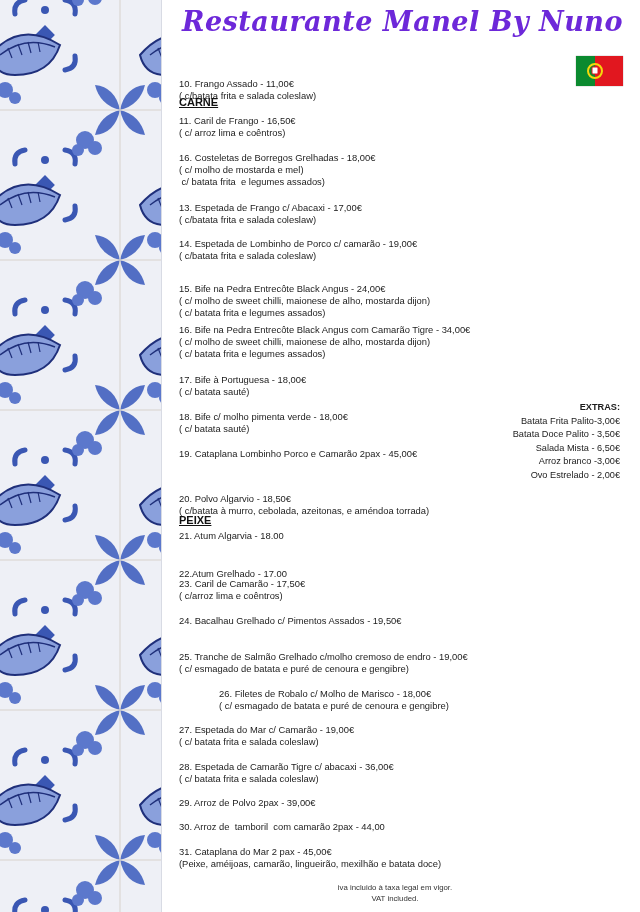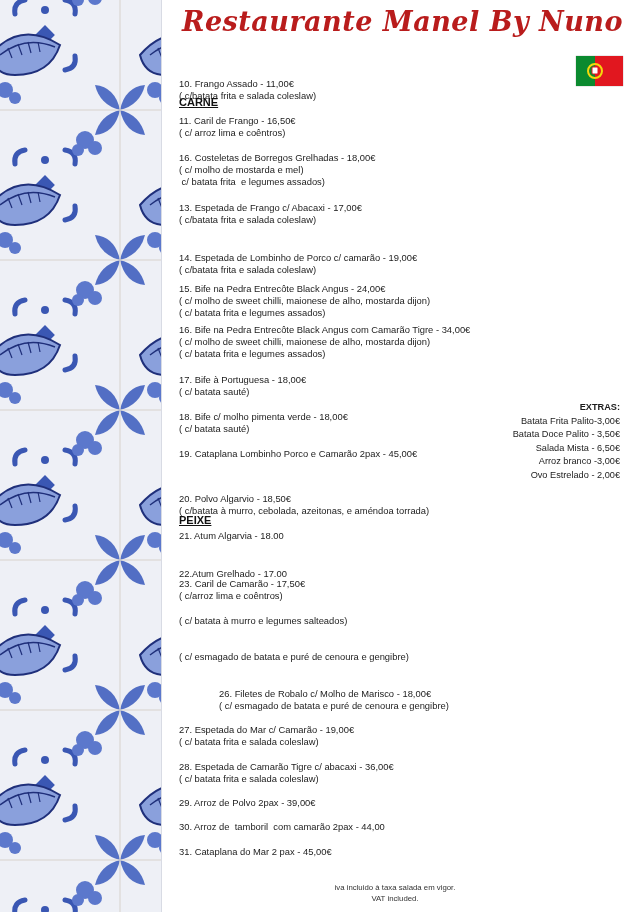--- a/index.html
+++ b/index.html
@@ -4,21 +4,21 @@
 <style>
   html, body { margin:0; padding:0; }
   body { width:640px; height:912px; background:#ffffff; position:relative; overflow:hidden;
          font-family:"Liberation Sans", "DejaVu Sans", sans-serif; color:#1a1a1a; }
   .tiles { position:absolute; left:0; top:0; width:161px; height:912px; overflow:hidden;
            background:#eef0f6; }
   .tiles svg { display:block; }
   .edge { position:absolute; left:161px; top:0; width:1px; height:912px; background:#d8dbe4; }
   .title { position:absolute; left:165px; width:475px; top:6px; text-align:center;
            font-family:"DejaVu Serif", serif; font-style:italic; font-weight:bold;
-           font-size:27px; color:#b91c1c; letter-spacing:0.5px; }
+           font-size:27px; color:#6d28d9; letter-spacing:0.5px; }
   .flag { position:absolute; left:576px; top:56px; width:47px; height:30px; box-shadow:0 0 1px #888; }
   .section { position:absolute; left:179px; font-size:11px; font-weight:bold; text-decoration:underline; color:#111;margin-top:44px; }
   .item { position:absolute; left:179px; font-size:9.4px; line-height:12px; color:#1c1c1c; white-space:nowrap; }
   .item .sub { display:block; }
   .extras { position:absolute; right:20px; top:401px; text-align:right; font-size:9.2px; line-height:13.5px; color:#1c1c1c; }
   .extras .head { font-weight:bold; }
   .footer { position:absolute; left:290px; width:210px; top:882px; text-align:center; font-size:7.8px; line-height:11px; color:#333; }
 </style>
 </head>
 <body>
@@ -104,21 +104,21 @@
 </div>
 <div class="item" style="top:152px;">
   <span>16. Costeletas de Borregos Grelhadas - 18,00€</span>
   <span class="sub">( c/ molho de mostarda e mel)</span>
   <span class="sub" style="white-space:pre;"> c/ batata frita  e legumes assados)</span>
 </div>
 <div class="item" style="top:202px;">
   <span>13. Espetada de Frango c/ Abacaxi - 17,00€</span>
   <span class="sub">( c/batata frita  e salada coleslaw)</span>
 </div>
-<div class="item" style="top:252px;">
+<div class="item" style="top:238px;">
   <span>14. Espetada de Lombinho de Porco c/ camarão - 19,00€</span>
   <span class="sub">( c/batata frita e salada coleslaw)</span>
 </div>
 <div class="item" style="top:275px;margin-top:8px;">
   <span>15. Bife na Pedra Entrecôte Black Angus - 24,00€</span>
   <span class="sub">( c/ molho de sweet chilli, maionese de alho, mostarda dijon)</span>
   <span class="sub">( c/ batata frita  e legumes assados)</span>
 </div>
 <div class="item" style="top:324px;">
   <span>16. Bife na Pedra Entrecôte Black Angus com Camarão Tigre - 34,00€</span>
@@ -156,23 +156,24 @@
   <span>21. Atum Algarvia - 18.00</span>
 </div>
 <div class="item" style="top:568px;">
   <span>22.Atum Grelhado - 17.00</span>
 </div>
 <div class="item" style="top:578px;">
   <span>23. Caril de Camarão - 17,50€</span>
   <span class="sub">( c/arroz lima e coêntros)</span>
 </div>
 <div class="item" style="top:615px;">
-  <span class="sub">( c/ batata à murro e legumes salteados)</span>
+  <span>24. Bacalhau Grelhado c/ Pimentos Assados - 19,50€</span>
 </div>
 <div class="item" style="top:651px;">
+  <span>25. Tranche de Salmão Grelhado c/molho cremoso de endro - 19,00€</span>
   <span class="sub">( c/ esmagado de batata e puré de cenoura e gengibre)</span>
 </div>
 <div class="item" style="top:688px;margin-left:40px;">
   <span>26. Filetes de Robalo c/ Molho de Marisco - 18,00€</span>
   <span class="sub">( c/ esmagado de batata e puré de cenoura e gengibre)</span>
 </div>
 <div class="item" style="top:724px;">
   <span>27. Espetada do Mar c/ Camarão - 19,00€</span>
   <span class="sub">( c/ batata frita  e salada coleslaw)</span>
 </div>
@@ -181,18 +182,19 @@
   <span class="sub">( c/ batata frita e salada coleslaw)</span>
 </div>
 <div class="item" style="top:797px;">
   <span>29. Arroz de Polvo 2pax - 39,00€</span>
 </div>
 <div class="item" style="top:821px;">
   <span style="white-space:pre;">30. Arroz de  tamboril  com camarão 2pax - 44,00</span>
 </div>
 <div class="item" style="top:846px;">
   <span>31. Cataplana do Mar 2 pax - 45,00€</span>
+  <span class="sub">(Peixe, améijoas, camarão, lingueirão, mexilhão e batata doce)</span>
 </div>
 
 <div class="footer">
-  <div>iva incluido à taxa salada em vigor.</div>
+  <div>iva incluido à taxa legal em vigor.</div>
   <div>VAT included.</div>
 </div>
 
 </body></html>

